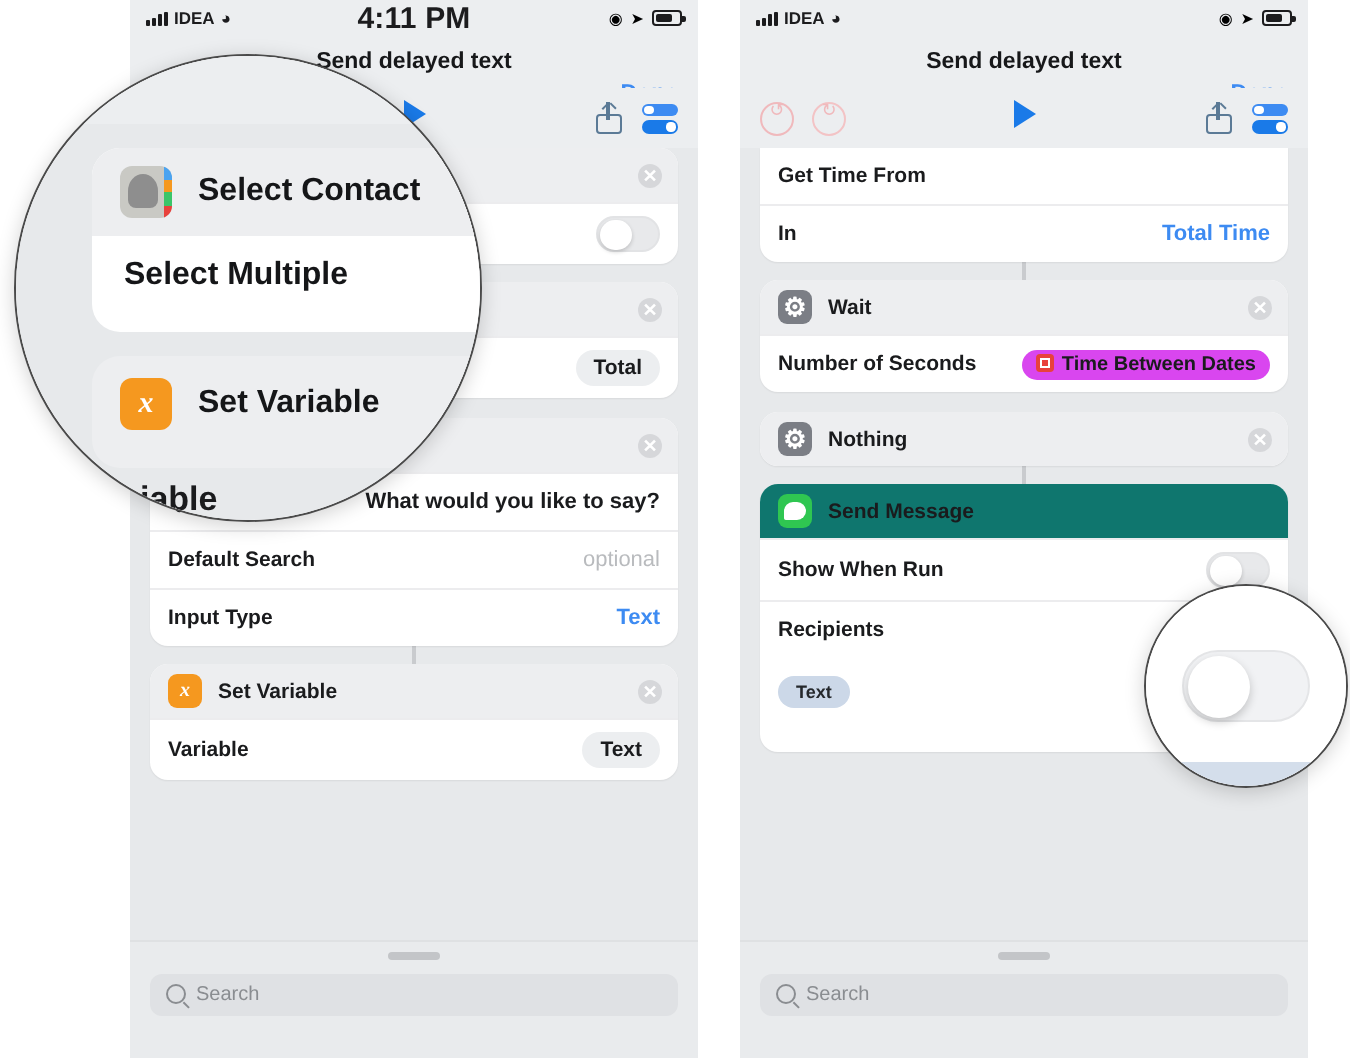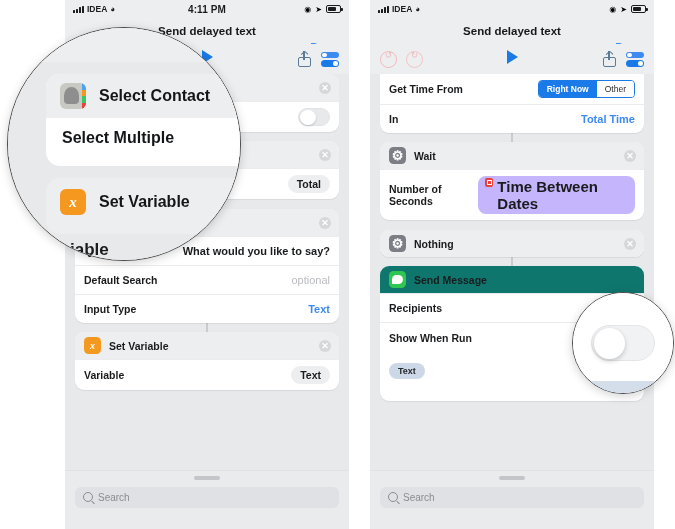--- a/index.html
+++ b/index.html
@@ -25,21 +25,21 @@
     position:relative;height:18px;background:#eceef0;
     display:flex;align-items:center;padding:0 8px;
   }
   .sb-left{display:flex;align-items:center;gap:3px;font-size:8.5px;font-weight:bold;color:#1c1c1e;}
   .sb-bars{display:flex;align-items:flex-end;gap:1px;height:7px;}
   .sb-bars i{display:block;width:2px;background:#1c1c1e;border-radius:.5px;}
   .sb-bars i:nth-child(1){height:3px;}
   .sb-bars i:nth-child(2){height:4px;}
   .sb-bars i:nth-child(3){height:5.5px;}
   .sb-bars i:nth-child(4){height:7px;}
-  .sb-time{position:absolute;left:0;right:0;text-align:center;font-size:10px;font-weight:bold;color:#1c1c1e;letter-spacing:.1px;}
+  .sb-time{position:absolute;left:0;right:0;text-align:center;font-size:15px;font-weight:bold;color:#1c1c1e;letter-spacing:.1px;}
   .sb-right{margin-left:auto;display:flex;align-items:center;gap:4px;}
   .sb-batt{width:15px;height:7.5px;border:1px solid #1c1c1e;border-radius:2px;position:relative;padding:1px;box-sizing:border-box;}
   .sb-batt::after{content:"";position:absolute;right:-2.5px;top:2px;width:1.5px;height:3px;background:#1c1c1e;border-radius:0 1px 1px 0;}
   .sb-batt i{display:block;height:100%;width:72%;background:#1c1c1e;border-radius:1px;}
 
   
   .navbar{
     position:relative;height:26px;background:#eceef0;
     display:flex;align-items:center;justify-content:center;
   }
@@ -136,21 +136,21 @@
   .toggle{width:32px;height:18px;border-radius:10px;background:#e8e9eb;border:1px solid #e2e3e5;position:relative;box-sizing:border-box;}
   .toggle i{position:absolute;left:1px;top:.5px;width:15.5px;height:15.5px;border-radius:50%;background:#fff;box-shadow:0 1px 2px rgba(0,0,0,.18);}
 
   .seg{display:flex;border:1px solid #1a7ae8;border-radius:4px;overflow:hidden;}
   .seg span{font-size:8.5px;font-weight:bold;padding:3px 8px;}
   .seg .on{background:#1a7ae8;color:#fff;}
   .seg .off{background:#fff;color:#2b2c2e;font-weight:normal;}
 
   .token{
     display:inline-flex;align-items:flex-start;gap:4px;
-    background:#c4b5fd;border-radius:8px;padding:2px 7px;font-size:15px;font-weight:bold;color:#1a1b1d;
+    background:#d946ef;border-radius:8px;padding:2px 7px;font-size:10px;font-weight:bold;color:#1a1b1d;
   }
   .token .sq{width:9px;height:9px;border-radius:2px;background:#e8413c;display:flex;align-items:center;justify-content:center;}
   .token .sq::after{content:"";width:5px;height:5px;border:1px solid #fff;box-sizing:border-box;}
   .pill{display:inline-block;background:#ccd8e8;border-radius:8px;padding:3px 9px;font-size:9px;font-weight:bold;color:#25282c;}
   .chip-plain{background:#eceef0;border-radius:9px;padding:3px 9px;font-size:10.5px;font-weight:bold;color:#1a1b1d;}
 
   .connector{height:9px;display:flex;align-items:center;justify-content:center;}
   .connector i{width:1.5px;height:9px;background:#c9cbce;}
 
   .gap{height:10px;}
@@ -398,24 +398,20 @@
             </span>
           </div>
       </div>
     </div>
 
     <div class="content">
 
       <div class="card" style="border-radius:0 0 9px 9px">
         <div class="row">
           <span class="lbl">Get Time From</span>
-          <span class="seg">
-            <span class="on">Right Now</span>
-            <span class="off">Other</span>
-          </span>
         </div>
         <div class="row">
           <span class="lbl">In</span>
           <span class="val blue">Total Time</span>
         </div>
       </div>
 
       <div class="connector">
           <i></i>
         </div>
@@ -448,28 +444,28 @@
       <div class="connector">
           <i></i>
         </div>
 
       <div class="card" style="min-height:118px">
         <div class="card-head" style="background:#0f766e">
           <span class="app-ico green"></span>
           <span class="title">Send Message</span>
         </div>
         <div class="row">
-          <span class="lbl">Recipients</span>
-          <span class="val"></span>
-        </div>
-        <div class="row">
           <span class="lbl">Show When Run</span>
           <span class="toggle">
               <i></i>
             </span>
+        </div>
+        <div class="row">
+          <span class="lbl">Recipients</span>
+          <span class="val"></span>
         </div>
         <div style="padding:7px 9px 22px">
           <span class="pill">Text</span>
         </div>
       </div>
     </div>
 
     <div class="dock">
       <div class="grabber"></div>
       <div class="searchbar">

